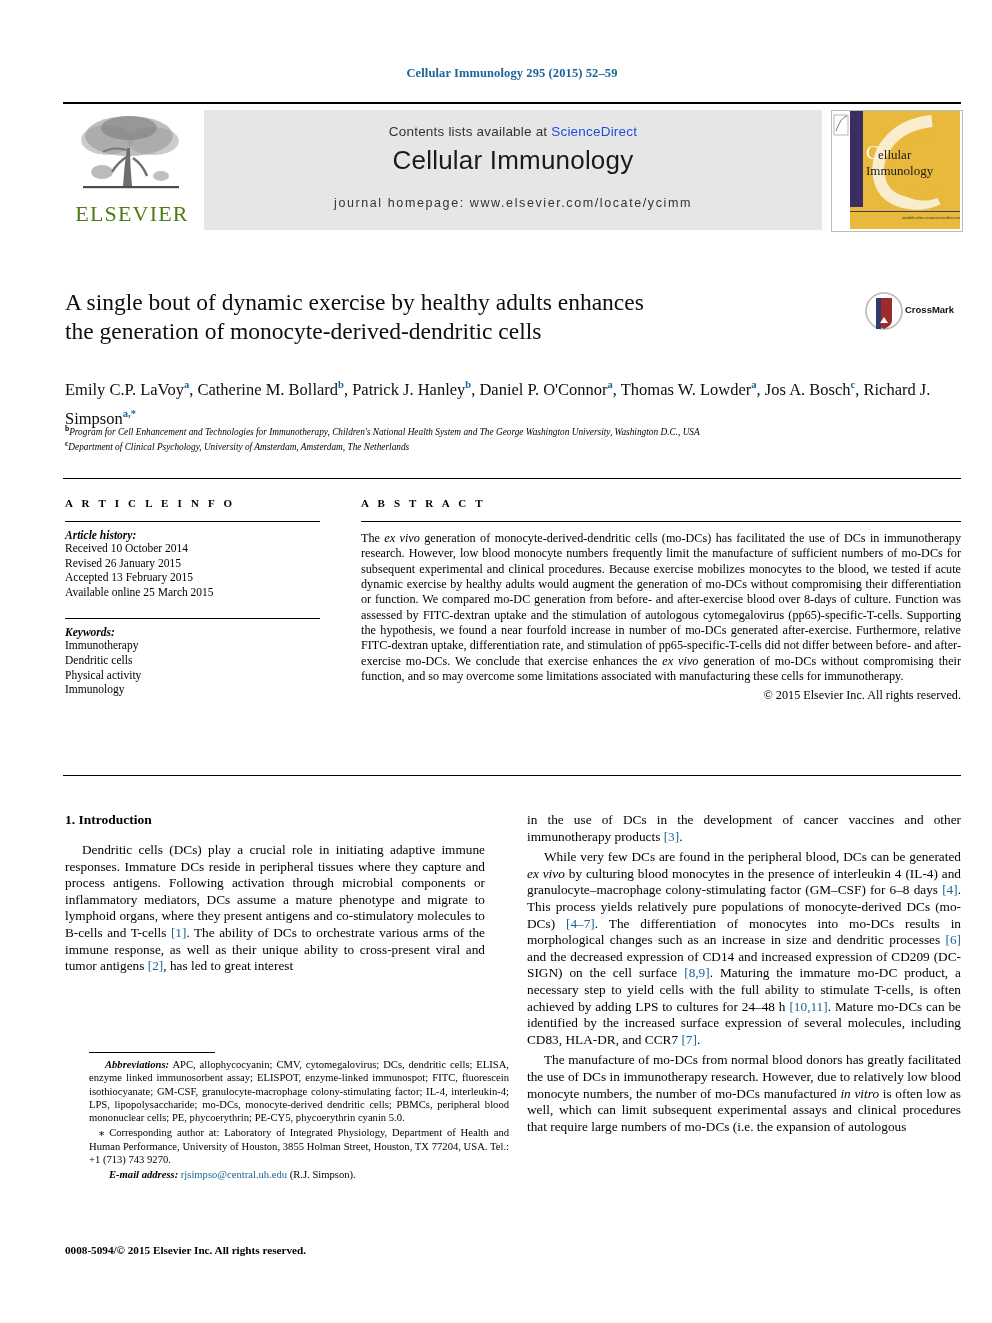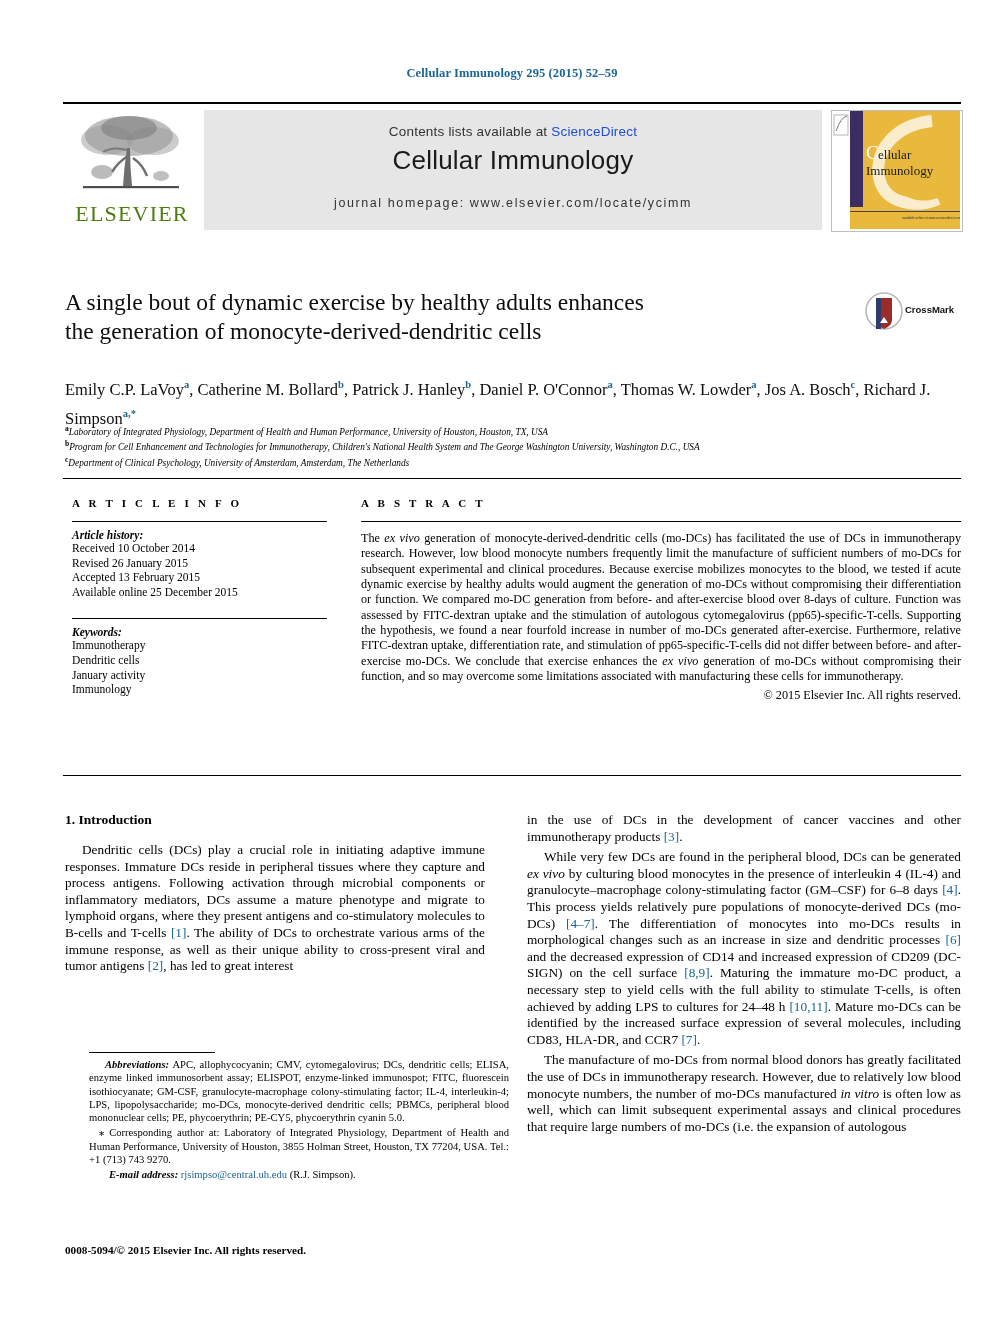--- a/index.html
+++ b/index.html
@@ -152,21 +152,20 @@
   .secthead {
     font-family: "Liberation Serif", serif;
     font-size: 11px;
     font-weight: bold;
     letter-spacing: 3.2px;
   }
   .info-col {
     position: absolute;
     left: 49px; top: 497px;
     width: 255px;
-    margin-left: 7px;
   }
   .info-rule { border-top: 1.1px solid #000; margin: 12px 0 7px 0; }
   .info-col .lbl { font-style: italic; font-weight: bold; font-size: 11.5px; }
   .info-col .ln { font-size: 11.5px; line-height: 14.6px; }
   .kw-block { margin-top: 19px; }
 
   .abs-col {
     position: absolute;
     left: 345px; top: 497px;
     width: 600px;
@@ -306,40 +305,39 @@
       <path d="M19 25 l-4 6 h8 z" fill="#ffffff"></path>
     </svg>
     <div class="crossmark-label">CrossMark</div>
   </div>
 
   <div class="authors">
     <span>Emily C.P. LaVoy</span><sup class="aff">a</sup><span>, </span><span>Catherine M. Bollard</span><sup class="aff">b</sup><span>, </span><span>Patrick J. Hanley</span><sup class="aff">b</sup><span>, </span><span>Daniel P. O'Connor</span><sup class="aff">a</sup><span>, </span><span>Thomas W. Lowder</span><sup class="aff">a</sup><span>, </span><span>Jos A. Bosch</span><sup class="aff">c</sup><span>, </span><span>Richard J. Simpson</span><sup class="aff">a,*</sup>
   </div>
 
   <div class="affils">
-    <div><sup>a</sup><span>Laboratory of Integrated Physiology, Department of Health and Human Performance, University of Houston, Houston, TX, USA</span></div>
     <div><sup>b</sup><span>Program for Cell Enhancement and Technologies for Immunotherapy, Children's National Health System and The George Washington University, Washington D.C., USA</span></div>
     <div><sup>c</sup><span>Department of Clinical Psychology, University of Amsterdam, Amsterdam, The Netherlands</span></div>
   </div>
 
   <div class="rule-thin" style="top:478px;"></div>
 
   <div class="info-col">
     <div class="secthead">A R T I C L E    I N F O</div>
     <div class="info-rule"></div>
     <div class="lbl">Article history:</div>
     <div class="ln">Received 10 October 2014</div>
     <div class="ln">Revised 26 January 2015</div>
     <div class="ln">Accepted 13 February 2015</div>
-    <div class="ln">Available online 25 December 2015</div>
+    <div class="ln">Available online 25 March 2015</div>
     <div class="info-rule kw-block"></div>
     <div class="lbl">Keywords:</div>
     <div class="ln">Immunotherapy</div>
     <div class="ln">Dendritic cells</div>
-    <div class="ln">January activity</div>
+    <div class="ln">Physical activity</div>
     <div class="ln">Immunology</div>
   </div>
 
   <div class="abs-col">
     <div class="secthead">A B S T R A C T</div>
     <div class="abs-rule"></div>
     <div class="abs-body"><span>The </span><span class="it">ex vivo</span><span> generation of monocyte-derived-dendritic cells (mo-DCs) has facilitated the use of DCs in immunotherapy research. However, low blood monocyte numbers frequently limit the manufacture of sufficient numbers of mo-DCs for subsequent experimental and clinical procedures. Because exercise mobilizes monocytes to the blood, we tested if acute dynamic exercise by healthy adults would augment the generation of mo-DCs without compromising their differentiation or function. We compared mo-DC generation from before- and after-exercise blood over 8-days of culture. Function was assessed by FITC-dextran uptake and the stimulation of autologous cytomegalovirus (pp65)-specific-T-cells. Supporting the hypothesis, we found a near fourfold increase in number of mo-DCs generated after-exercise. Furthermore, relative FITC-dextran uptake, differentiation rate, and stimulation of pp65-specific-T-cells did not differ between before- and after-exercise mo-DCs. We conclude that exercise enhances the </span><span class="it">ex vivo</span><span> generation of mo-DCs without compromising their function, and so may overcome some limitations associated with manufacturing these cells for immunotherapy.</span></div>
     <div class="abs-copy">© 2015 Elsevier Inc. All rights reserved.</div>
   </div>
 

